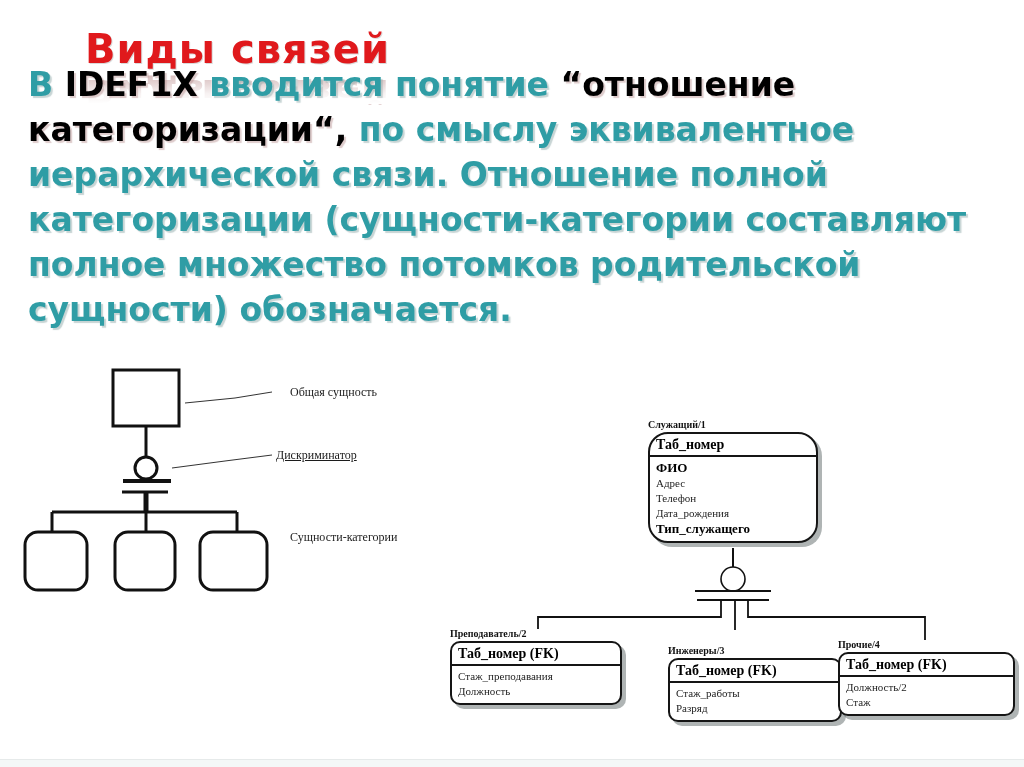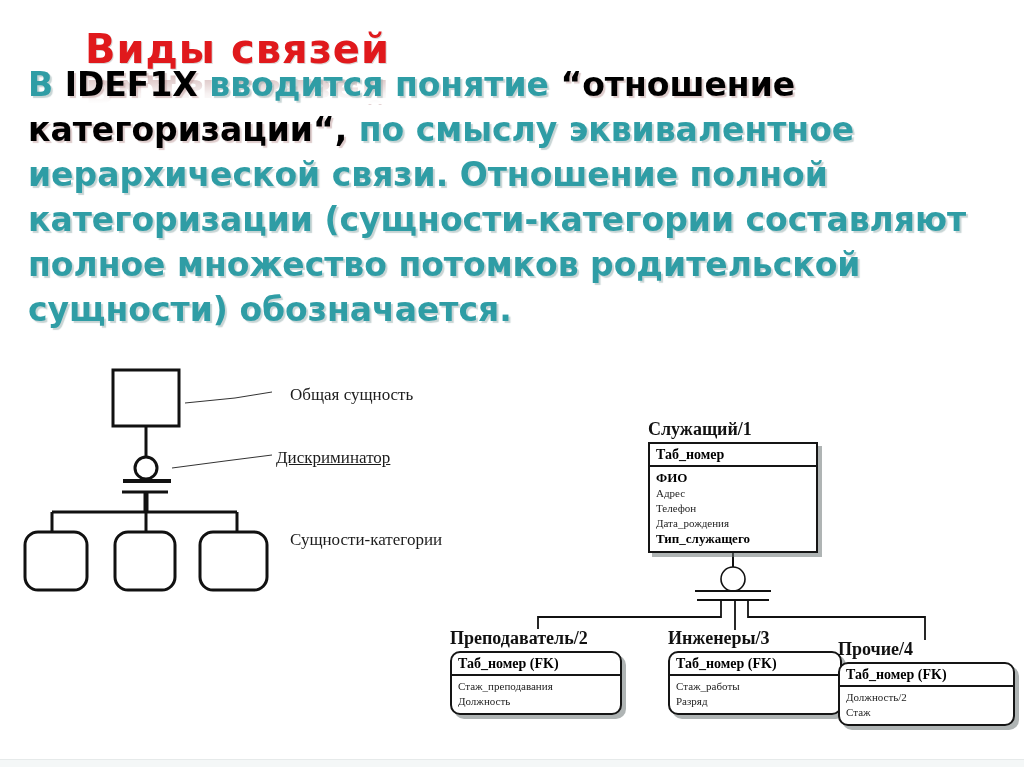--- a/index.html
+++ b/index.html
@@ -21,49 +21,49 @@
   
   .body-text{position:absolute;left:28px;top:62px;width:980px;}
   .body-line{white-space:nowrap;font-size:33px;font-weight:bold;line-height:45px;
        text-shadow:2px 2px 1px rgba(130,160,160,0.45);}
   .seg-teal{color:#2f9da5;}
   .seg-red{color:#000000;text-shadow:2px 2px 1px rgba(180,140,140,0.45);}
 
   
   .legend-diagram{position:absolute;left:20px;top:360px;width:460px;height:250px;}
   .legend-diagram svg{position:absolute;left:0;top:0;}
-  .legend-label{position:absolute;font-family:"Liberation Serif", serif;font-size:17px;
+  .legend-label{position:absolute;font-family:"Liberation Serif", serif;font-size:12px;
        color:#1c1c1c;white-space:nowrap;}
   .lbl-general{left:270px;top:25px;}
   .lbl-discriminator{left:256px;top:88px;text-decoration:underline;}
   .lbl-categories{left:270px;top:170px;}
 
   
   .er-diagram{position:absolute;left:440px;top:415px;width:584px;height:330px;
        font-family:"Liberation Serif", serif;}
   .er-diagram svg{position:absolute;left:0;top:0;}
   .entity{position:absolute;}
-  .entity-title{font-family:"Liberation Serif", serif;font-weight:bold;font-size:18px;
+  .entity-title{font-family:"Liberation Serif", serif;font-weight:bold;font-size:10px;
        color:#111;margin-bottom:2px;white-space:nowrap;}
   .entity-box{background:#ffffff;border:2px solid #151515;
        box-shadow:4px 4px 0 0 rgba(110,118,118,0.55);}
   .entity-box.rounded{border-radius:10px;}
   .entity-key{font-weight:bold;font-size:14px;padding:3px 6px 2px 6px;
        border-bottom:2px solid #151515;white-space:nowrap;}
   .entity-attrs{padding:3px 6px 4px 6px;}
   .attr{font-size:11px;line-height:15px;white-space:nowrap;color:#1c1c1c;}
   .attr.bold{font-weight:bold;font-size:13px;line-height:16px;color:#000;}
 
   
   .entity-parent{left:208px;top:4px;width:170px;}
-  .entity-parent .entity-box{width:170px;box-sizing:border-box;}
+  .entity-parent .entity-box{width:170px;box-sizing:border-box;border-radius:20px;}
   
   .entity-child1{left:10px;top:213px;width:172px;}
   .entity-child1 .entity-box{width:172px;box-sizing:border-box;}
-  .entity-child2{left:208px;top:213px;width:150px;padding-left:20px;}
+  .entity-child2{left:208px;top:230px;width:150px;padding-left:20px;}
   .entity-child2 .entity-box{width:174px;box-sizing:border-box;}
   .entity-child3{left:398px;top:224px;width:177px;}
   .entity-child3 .entity-box{width:177px;box-sizing:border-box;}
 
   
   .bottom-strip{position:absolute;left:0;bottom:0;width:1024px;height:7px;
        background:#f4f7f7;border-top:1px solid #e6eaea;}
 </style>
 </head>
 <body>

